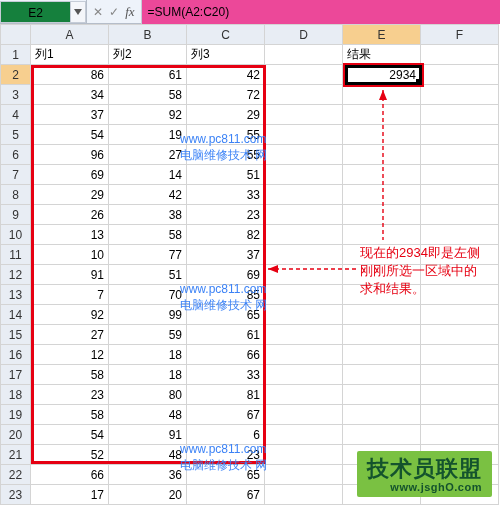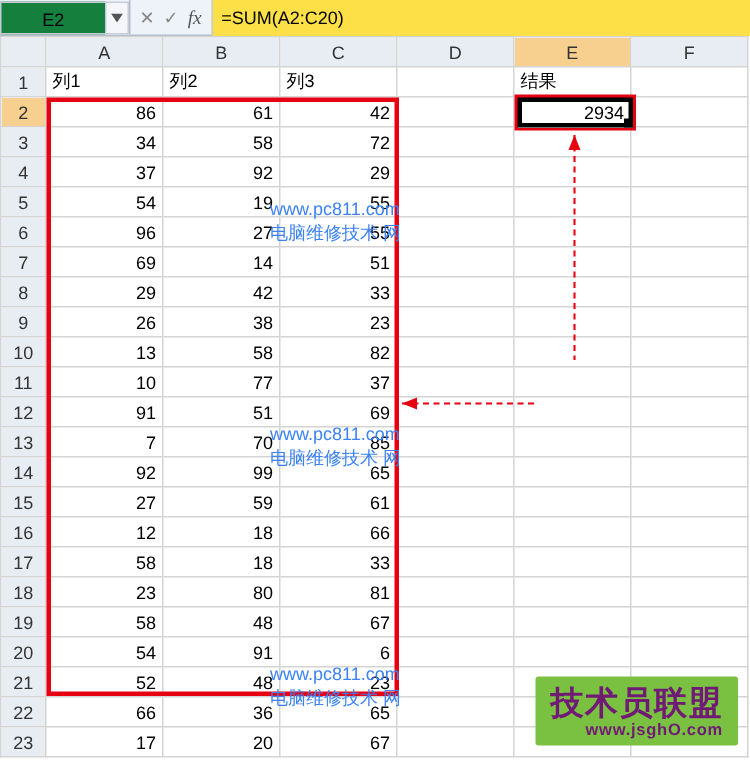--- a/index.html
+++ b/index.html
@@ -55,21 +55,21 @@
     padding: 0 6px;
     color: #555;
   }
   .fx-label {
     font-style: italic;
     font-family: "Times New Roman", serif;
     font-size: 13px;
   }
   .formula-input {
     flex: 1;
-    background: #fde047;
+    background: #ec4899;
     border-left: 1px solid #c5ccd7;
     height: 24px;
     line-height: 24px;
     padding: 0 6px;
     font-size: 12px;
   }
 
   
   .sheet-wrap {
     position: relative;
@@ -164,21 +164,21 @@
     line-height: 1.3;
     pointer-events: none;
   }
 
   
   .logo {
     position: absolute;
     right: 8px;
     bottom: 8px;
     background: #7ac142;
-    color: #701a75;
+    color: #14532d;
     padding: 6px 10px 4px;
     border-radius: 2px;
     font-weight: bold;
     line-height: 1.1;
     text-align: right;
   }
   .logo .big  { font-size: 22px; letter-spacing: 1px; display:block;}
   .logo .small{ font-size: 11px; display:block; letter-spacing: 0.5px;}
 </style>
 </head>
@@ -431,20 +431,21 @@
 
   <svg class="arrow-svg">
 
     <line x1="383" y1="66" x2="383" y2="216"></line>
     <polygon points="383,66 379,76 387,76"></polygon>
 
     <line x1="268" y1="245" x2="358" y2="245"></line>
     <polygon points="268,245 278,241 278,249"></polygon>
   </svg>
 
+  <div class="annotation" style="left:360px; top:220px;" id="annotation">现在的2934即是左侧<br>刚刚所选一区域中的<br>求和结果。</div>
 
   <div class="wm" style="left:180px; top:108px;">
     <span>www.pc811.com</span><br><span>电脑维修技术 网</span>
   </div>
   <div class="wm" style="left:180px; top:258px;">
     <span>www.pc811.com</span><br><span>电脑维修技术 网</span>
   </div>
   <div class="wm" style="left:180px; top:418px;">
     <span>www.pc811.com</span><br><span>电脑维修技术 网</span>
   </div>

